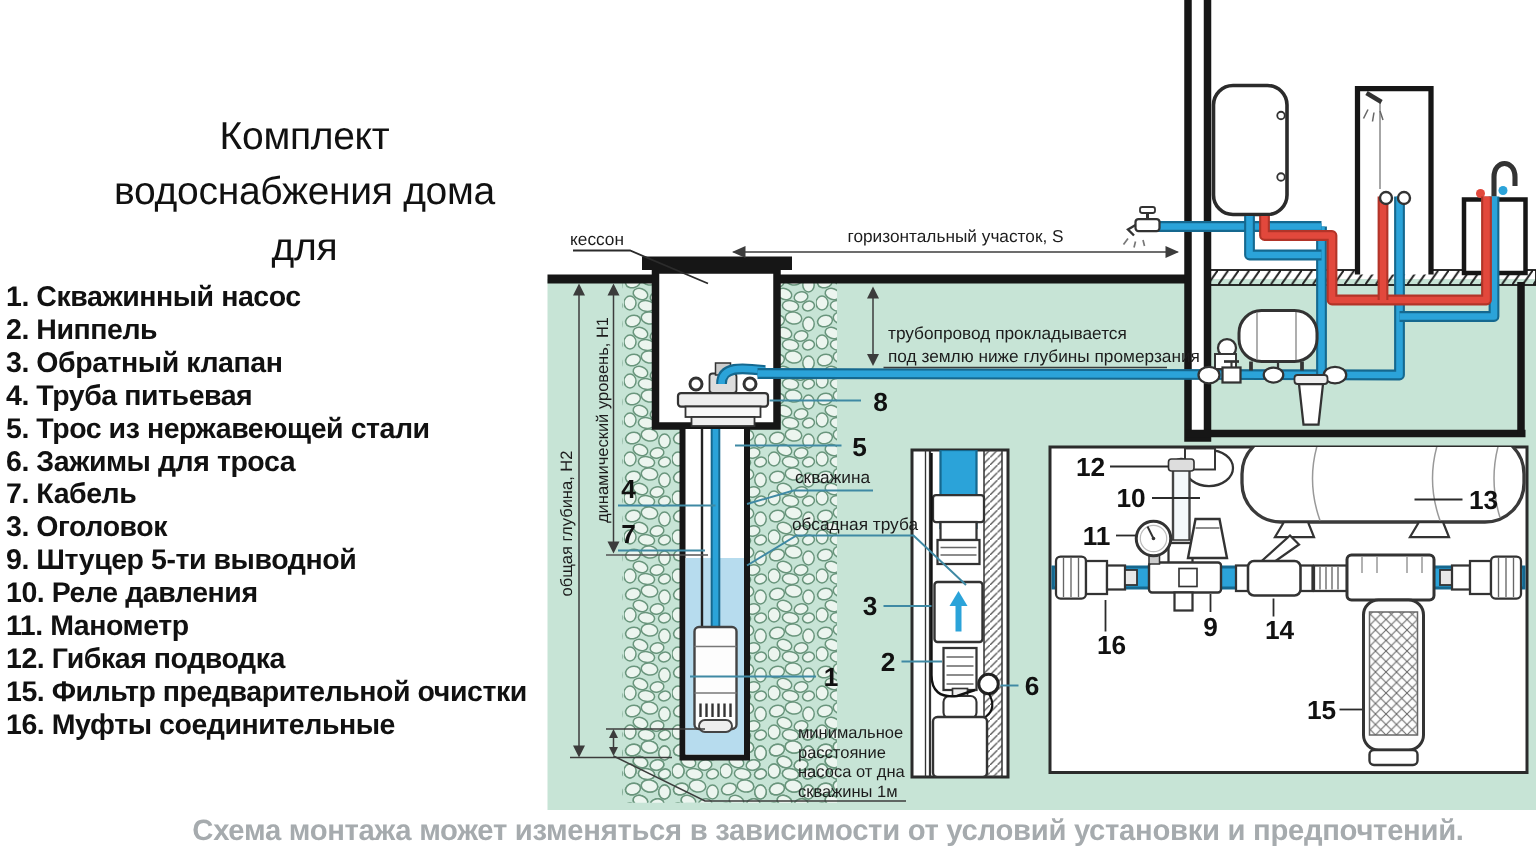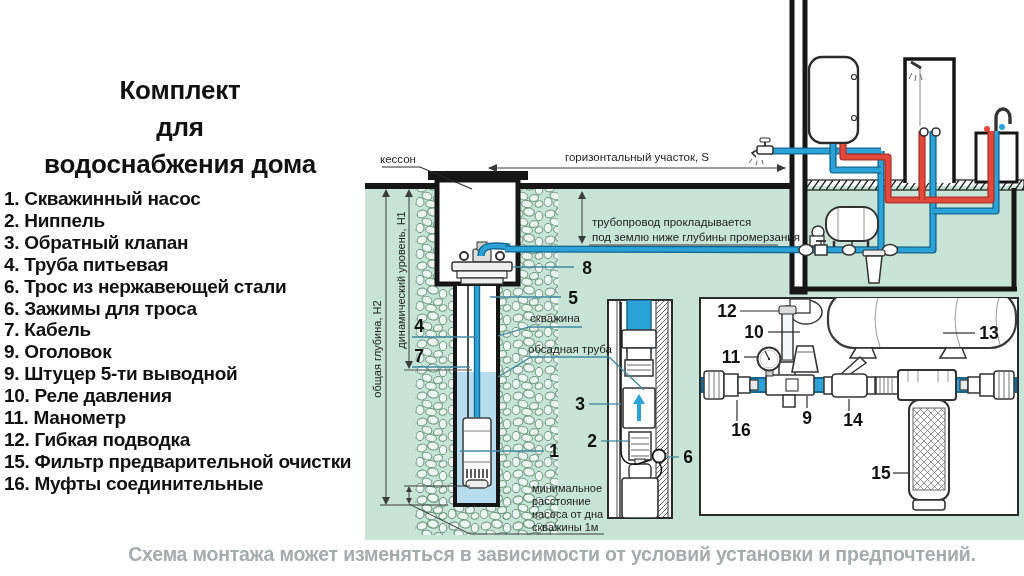--- a/index.html
+++ b/index.html
@@ -1,19 +1,19 @@
 <!DOCTYPE html>
 <html style="--ground: #c7e4d6; --blue: #2ba3d9; --blued: #15688f; --red: #e2483c; --redd: #b23428; --water: #b7dcee; --pebble: #69957c; --caption: #a6abae;"><head>
 <meta charset="utf-8">
 <style>
   html,body{margin:0;padding:0;background:#ffffff;}
   .page{position:relative;width:1024px;height:576px;overflow:hidden;background:#fff;
         font-family:"Liberation Sans","DejaVu Sans",sans-serif;color:#111;}
   .title{position:absolute;left:0;top:72px;width:360px;text-align:center;
-         font-size:26px;font-weight:700;line-height:37px;letter-spacing:-0.2px;}
+         font-size:26px;font-weight:400;line-height:37px;letter-spacing:-0.2px;padding-left:23px;}
   .parts{position:absolute;left:4px;top:188px;font-size:19px;font-weight:700;
          line-height:21.9px;white-space:nowrap;letter-spacing:-0.3px;}
   .caption{position:absolute;left:0;top:543px;width:1024px;text-align:center;
            font-size:19.5px;font-weight:700;color:var(--caption,#a6abae);letter-spacing:-0.2px;padding-left:40px;}
   svg{position:absolute;left:0;top:0;}
   svg text{font-family:"Liberation Sans","DejaVu Sans",sans-serif;}
   .num{font-size:17.5px;font-weight:700;fill:#111;}
   .ann{font-size:11.5px;fill:#1c1c1c;}
   .annv{font-size:11px;}
   .c-ground{fill:var(--ground,#c7e4d6);}
@@ -30,33 +30,33 @@
   .arr{fill:#3c3c3c;}
   .wht{fill:#ffffff;stroke:#333;stroke-width:1.5;}
 </style>
 </head>
 <body>
 
 <div class="page">
 
   <div class="title">
     <div>Комплект</div>
+    <div>водоснабжения дома</div>
     <div>для</div>
-    <div>водоснабжения дома</div>
   </div>
 
   <div class="parts">
     <div>1. Скважинный насос</div>
     <div>2. Ниппель</div>
     <div>3. Обратный клапан</div>
     <div>4. Труба питьевая</div>
-    <div>6. Трос из нержавеющей стали</div>
+    <div>5. Трос из нержавеющей стали</div>
     <div>6. Зажимы для троса</div>
     <div>7. Кабель</div>
-    <div>9. Оголовок</div>
+    <div>3. Оголовок</div>
     <div>9. Штуцер 5-ти выводной</div>
     <div>10. Реле давления</div>
     <div>11. Манометр</div>
     <div>12. Гибкая подводка</div>
     <div>15. Фильтр предварительной очистки</div>
     <div>16. Муфты соединительные</div>
   </div>
 
   <svg width="1024" height="576" viewBox="0 0 1024 576">
     <defs>

